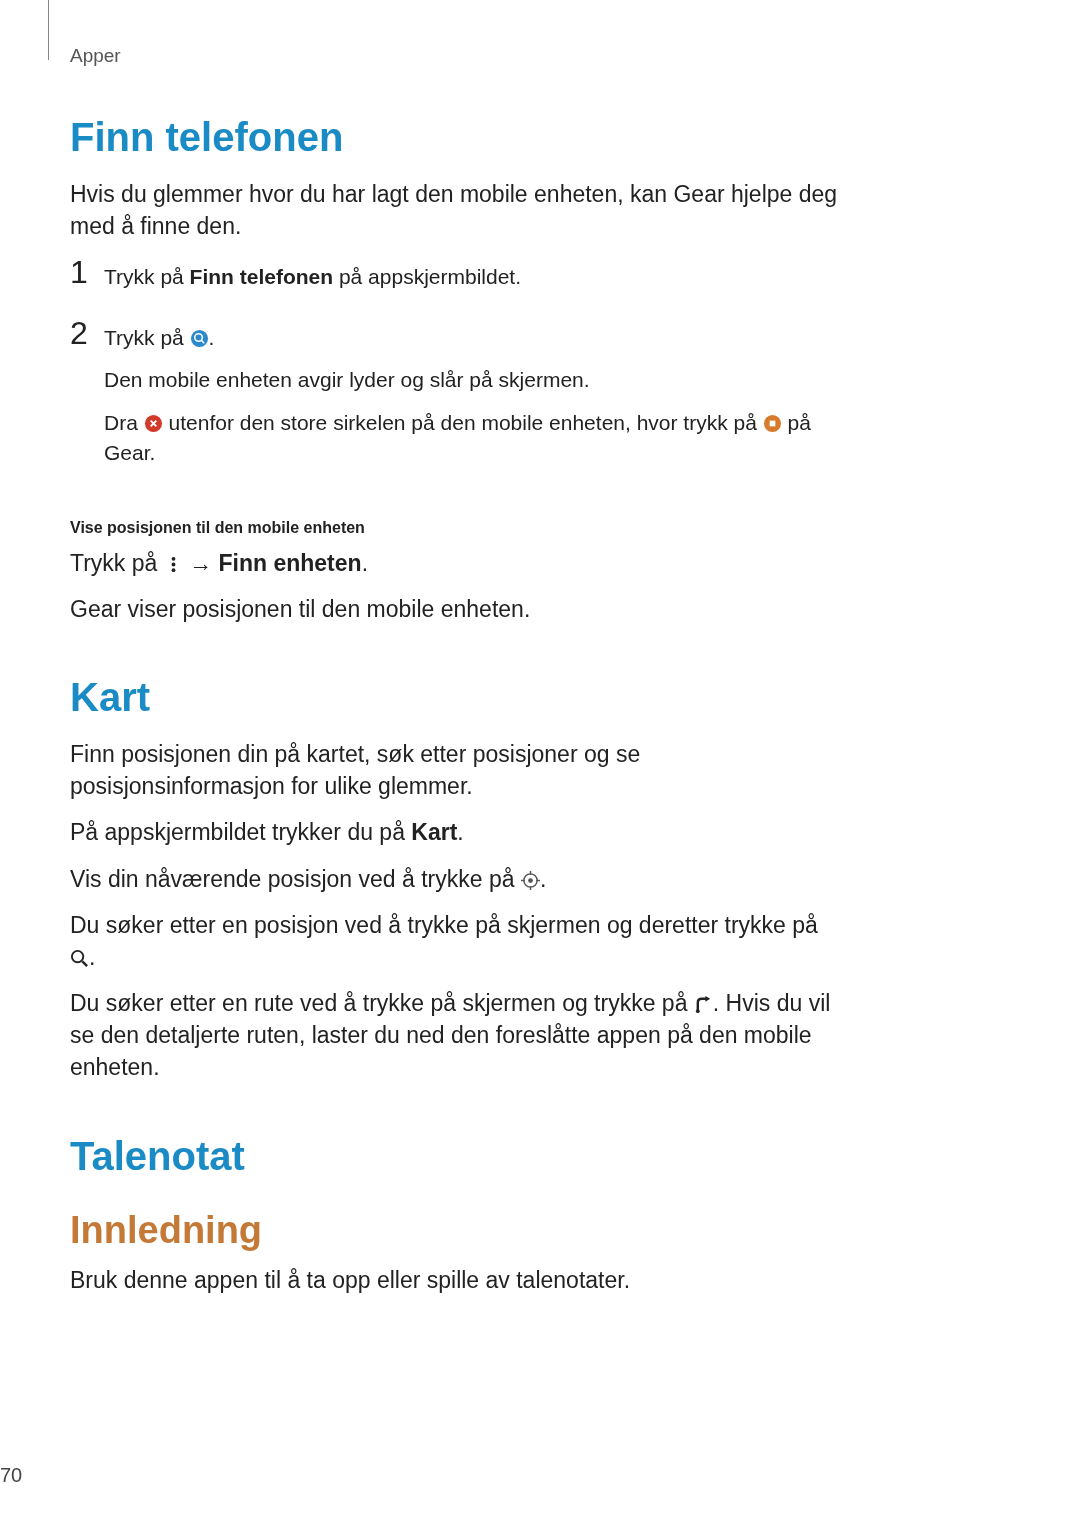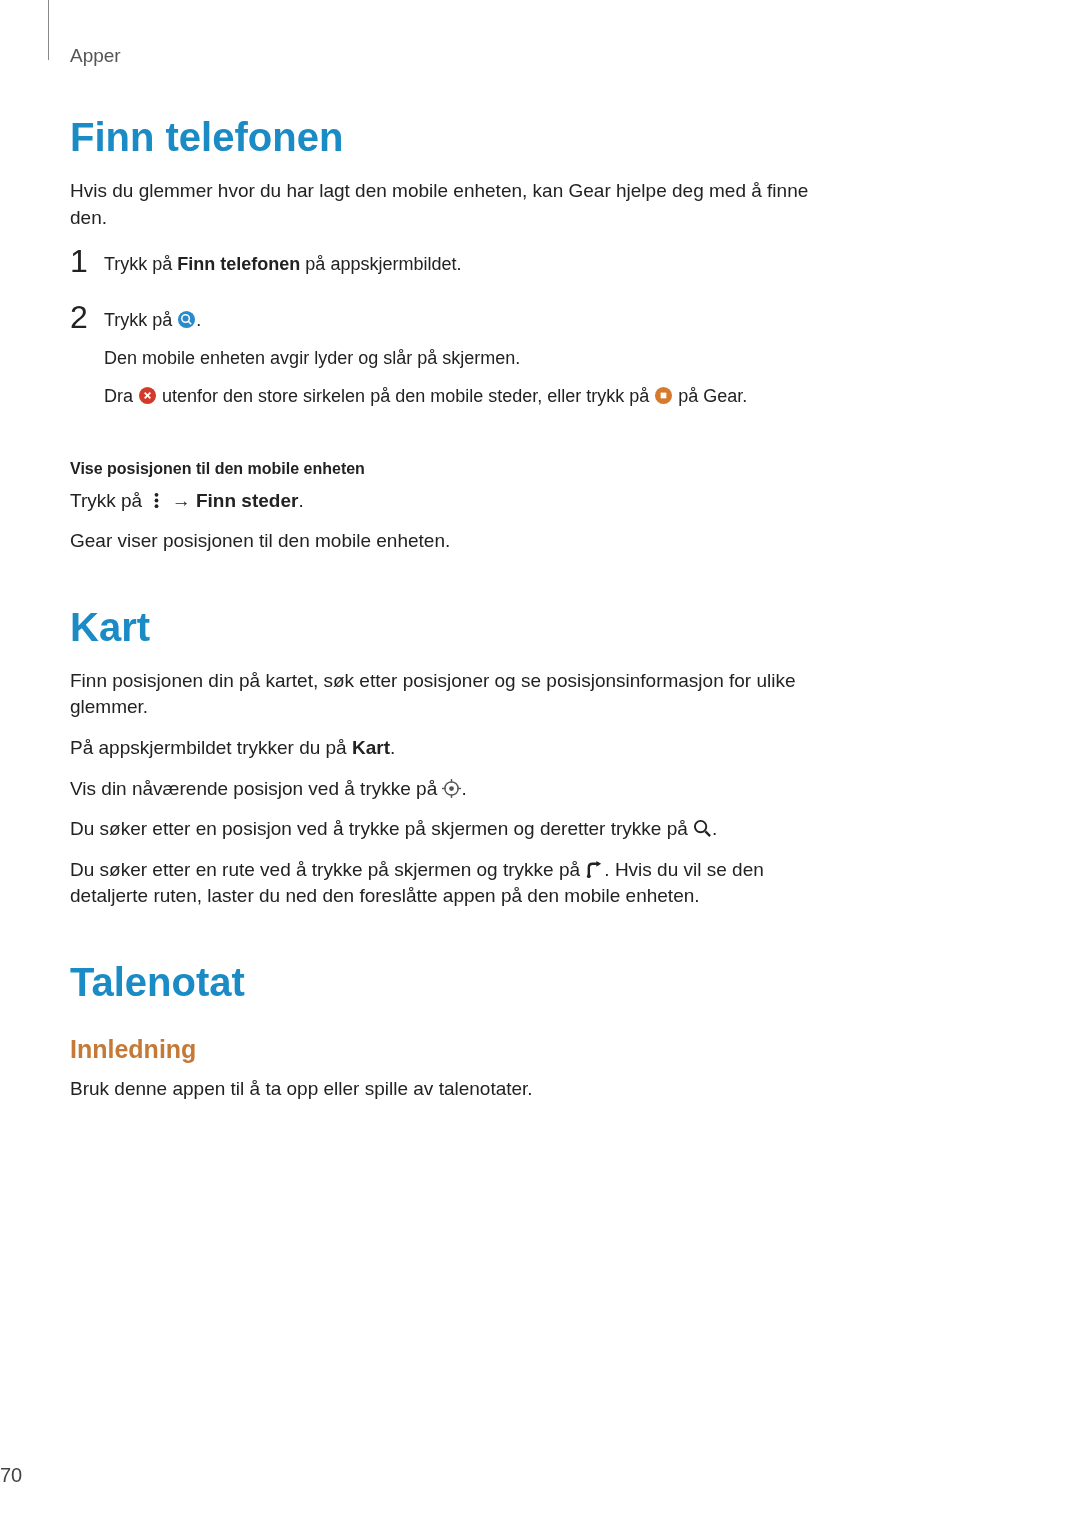--- a/index.html
+++ b/index.html
@@ -35,60 +35,60 @@
   h1.section {
     color: #1a8bc4;
     font-size: 40px;
     font-weight: bold;
     margin: 50px 0 18px 0;
   }
   h1.section.first {
     margin-top: 48px;
   }
   p.body {
-    font-size: 19px;
+    font-size: 23px;
     line-height: 1.4;
     margin: 10px 0 14px 0;
     color: #222;
   }
   .step {
     display: flex;
     align-items: flex-start;
     margin: 12px 0;
   }
   .step-num {
     font-size: 32px;
     font-weight: 400;
     width: 34px;
     flex-shrink: 0;
     line-height: 1.05;
     color: #222;
     font-family: Arial, sans-serif;
   }
   .step-body {
-    font-size: 18px;
+    font-size: 21px;
     line-height: 1.45;
     padding-top: 6px;
     flex: 1;
   }
   .step-body p {
     margin: 0 0 12px 0;
   }
   .bold {
     font-weight: bold;
   }
   h3.sub {
     font-size: 16px;
     font-weight: bold;
     margin: 38px 0 10px 0;
     color: #222;
   }
   h2.subsection {
     color: #c47a36;
-    font-size: 25px;
+    font-size: 38px;
     font-weight: bold;
     margin: 30px 0 12px 0;
   }
   .arrow {
     font-family: Arial, sans-serif;
   }
   .icon {
     display: inline-flex;
     vertical-align: -3px;
   }
@@ -137,39 +137,39 @@
         </span><span>.</span>
       </p>
       <p>Den mobile enheten avgir lyder og slår på skjermen.</p>
       <p>
         <span>Dra </span><span class="icon">
           <svg class="inline-icon" viewBox="0 0 20 20">
               <circle cx="10" cy="10" r="9" fill="#d23a2a"></circle>
               <line x1="7" y1="7" x2="13" y2="13" stroke="#fff" stroke-width="2"></line>
               <line x1="13" y1="7" x2="7" y2="13" stroke="#fff" stroke-width="2"></line>
             </svg>
-        </span><span> utenfor den store sirkelen på den mobile steder, eller trykk på </span><span class="icon">
+        </span><span> utenfor den store sirkelen på den mobile enheten, hvor trykk på </span><span class="icon">
           <svg class="inline-icon" viewBox="0 0 20 20">
               <circle cx="10" cy="10" r="9" fill="#d87a2b"></circle>
               <rect x="7" y="7" width="6" height="6" fill="#fff"></rect>
             </svg>
         </span><span> på Gear.</span>
       </p>
     </div>
   </div>
 
   <h3 class="sub">Vise posisjonen til den mobile enheten</h3>
   <p class="body">
     <span>Trykk på </span><span class="icon">
       <svg class="inline-icon" viewBox="0 0 12 20">
           <circle cx="6" cy="4" r="2" fill="#222"></circle>
           <circle cx="6" cy="10" r="2" fill="#222"></circle>
           <circle cx="6" cy="16" r="2" fill="#222"></circle>
         </svg>
-    </span><span class="arrow"> → </span><span class="bold">Finn steder</span><span>.</span>
+    </span><span class="arrow"> → </span><span class="bold">Finn enheten</span><span>.</span>
   </p>
   <p class="body">Gear viser posisjonen til den mobile enheten.</p>
 
   <h1 class="section">Kart</h1>
   <p class="body">Finn posisjonen din på kartet, søk etter posisjoner og se posisjonsinformasjon for ulike glemmer.</p>
   <p class="body">
     <span>På appskjermbildet trykker du på </span><span class="bold">Kart</span><span>.</span>
   </p>
   <p class="body">
     <span>Vis din nåværende posisjon ved å trykke på </span><span class="icon">

